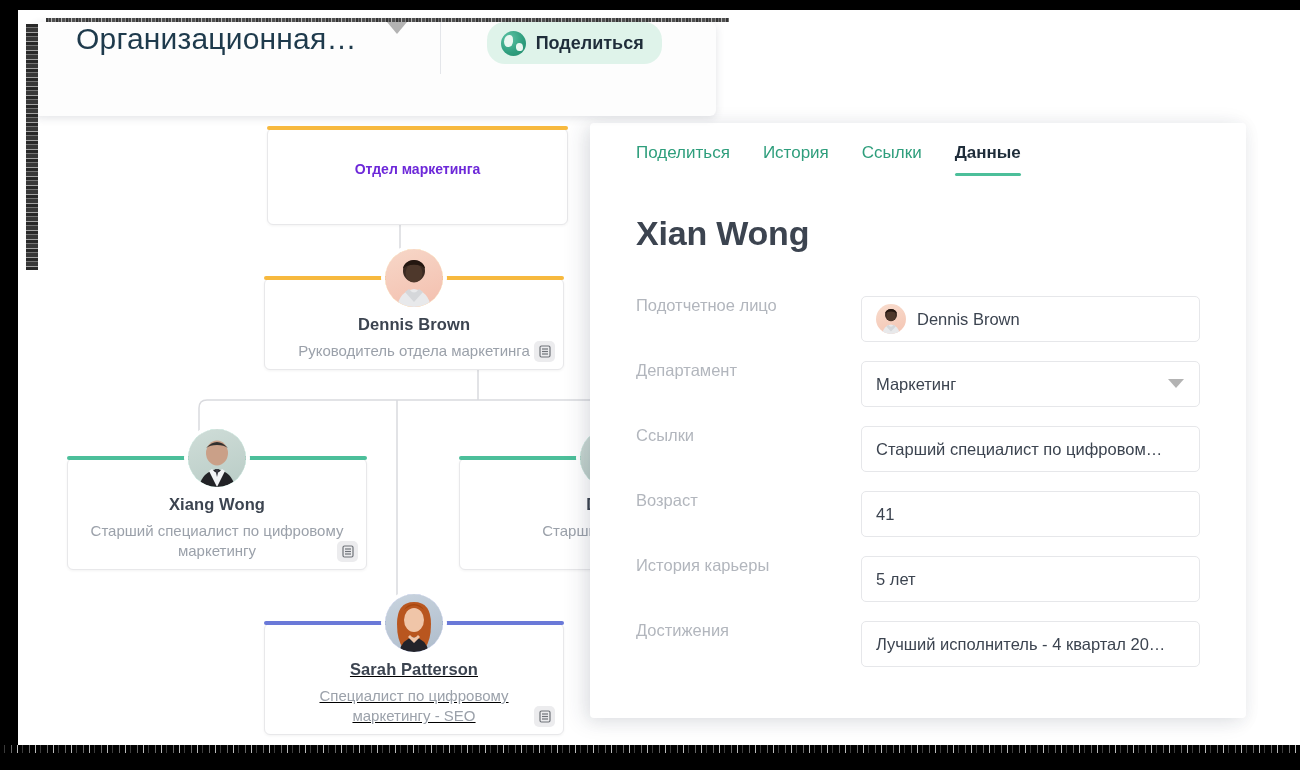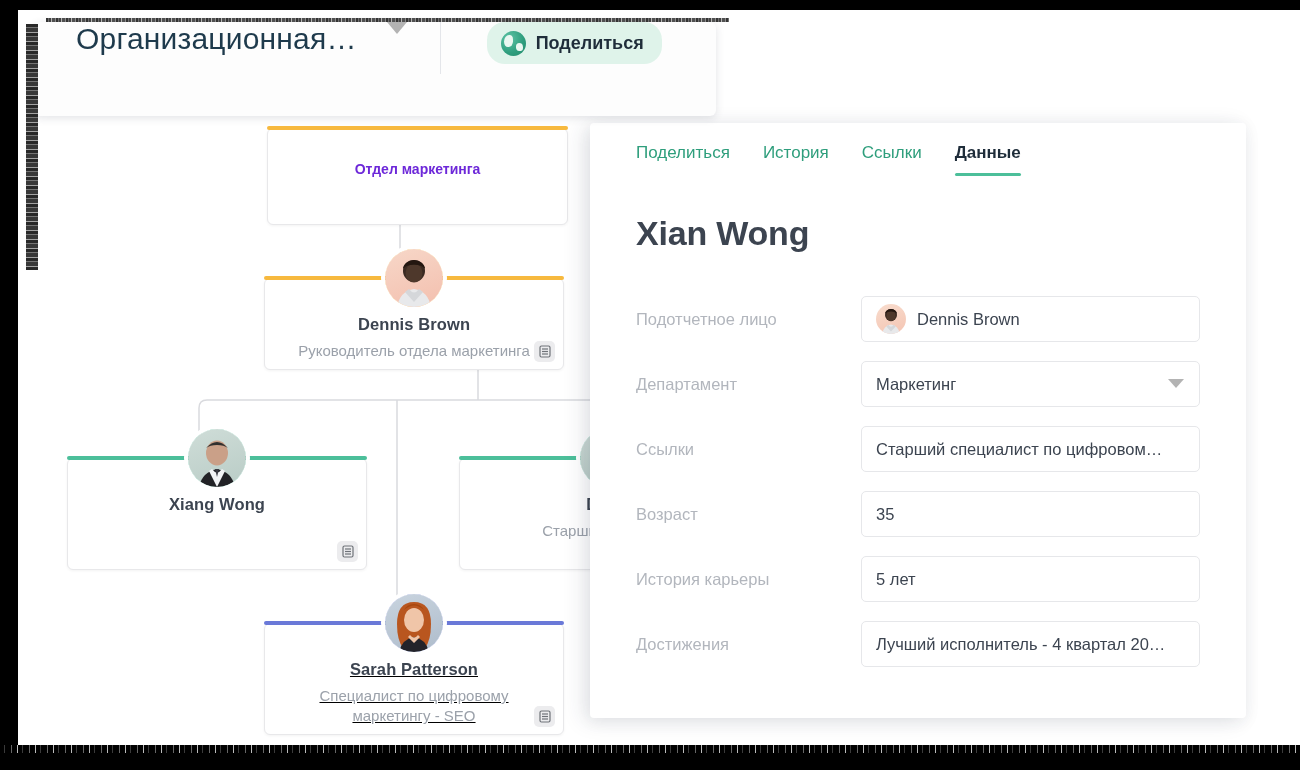--- a/index.html
+++ b/index.html
@@ -218,21 +218,21 @@
     left: 0; right: 0; bottom: 0; height: 3px;
     background: #4cbf9a; border-radius: 2px;
   }
   #person-name {
     margin: 38px 0 0 46px;
     font-size: 34px; font-weight: 700; color: #3c4450;
     letter-spacing: -.2px;
   }
   #fields { margin-top: 43px; padding: 0 46px 0 46px; }
   .field-row {
-    display: flex; align-items: center;
+    display: flex; align-items: flex-start;
     height: 46px; margin-bottom: 19px;
   }
   .field-label {
     width: 225px; flex: none;
     font-size: 16.5px; color: #b2b6bd;
   }
   .field-ctrl {
     flex: 1; height: 46px;
     border: 1px solid #e6e7ea; border-radius: 5px;
     background: #fff;
@@ -321,20 +321,21 @@
               <ellipse cx="29" cy="24" rx="11" ry="12.5" fill="#caa088"></ellipse>
               <path d="M18 19 q11 -12 22 0 q-4 -3 -11 -3 q-7 0 -11 3z" fill="#31302f"></path>
               <path d="M11 58 q3 -15 18 -18 q15 3 18 18z" fill="#222226"></path>
               <path d="M24 40 q5 7 10 0 l3 2 -8 16 -8 -16z" fill="#f2f3f5"></path>
               <path d="M27 40 l2 8 2 -8z" fill="#3a3a42"></path>
             </svg>
           </div>
         </div>
         <div class="body">
           <div class="node-name">Xiang Wong</div>
+          <div class="node-role">Старший специалист по цифровому маркетингу</div>
         </div>
         <div class="rec-icon">
           <svg width="12" height="13" viewBox="0 0 12 13">
             <rect x="1" y="1" width="10" height="11" rx="1.5" fill="none" stroke="#6e7278" stroke-width="1.2"></rect>
             <line x1="3" y1="4" x2="9" y2="4" stroke="#6e7278" stroke-width="1.2"></line>
             <line x1="3" y1="6.5" x2="9" y2="6.5" stroke="#6e7278" stroke-width="1.2"></line>
             <line x1="3" y1="9" x2="9" y2="9" stroke="#6e7278" stroke-width="1.2"></line>
           </svg>
         </div>
       </div>
@@ -427,21 +428,21 @@
         <div class="field-row">
           <div class="field-label">Ссылки</div>
           <div class="field-ctrl">
             <span class="val">Старший специалист по цифровом…</span>
           </div>
         </div>
 
         <div class="field-row">
           <div class="field-label">Возраст</div>
           <div class="field-ctrl">
-            <span class="val">35</span>
+            <span class="val">41</span>
           </div>
         </div>
 
         <div class="field-row">
           <div class="field-label">История карьеры</div>
           <div class="field-ctrl">
             <span class="val">5 лет</span>
           </div>
         </div>
 

